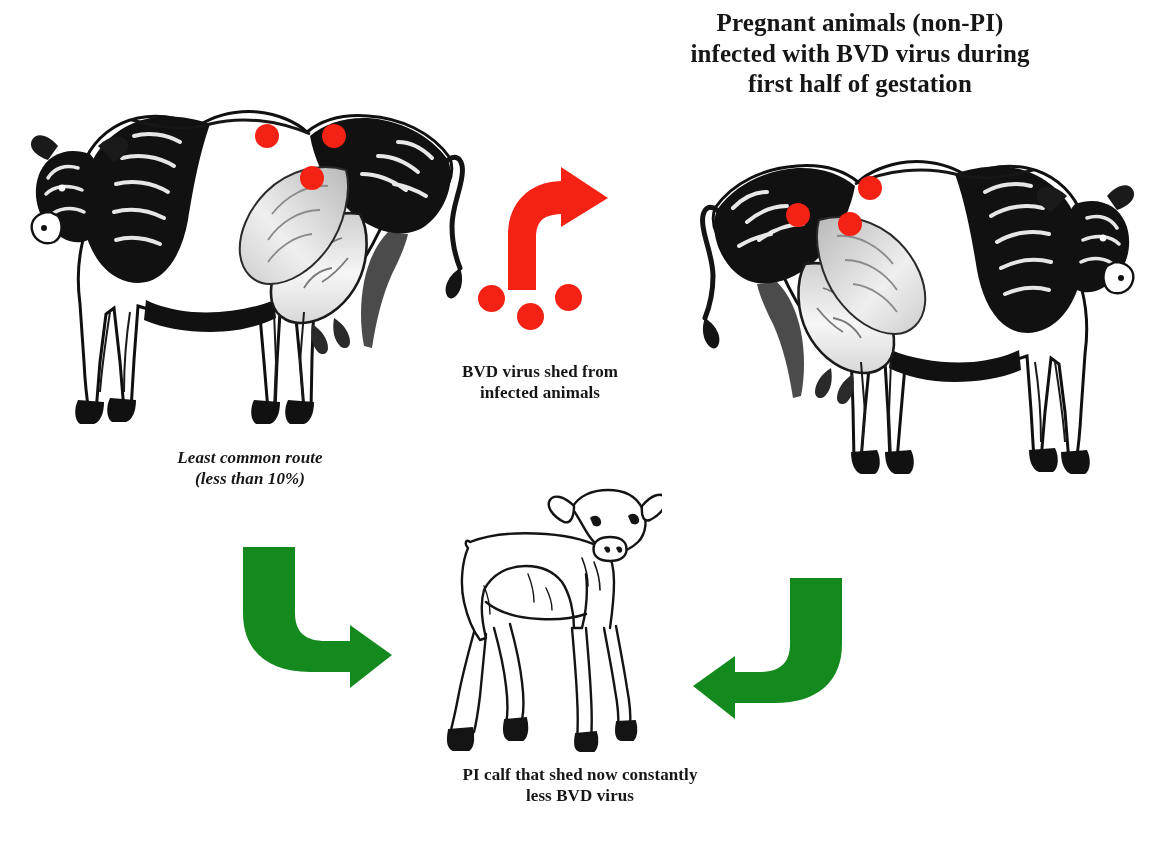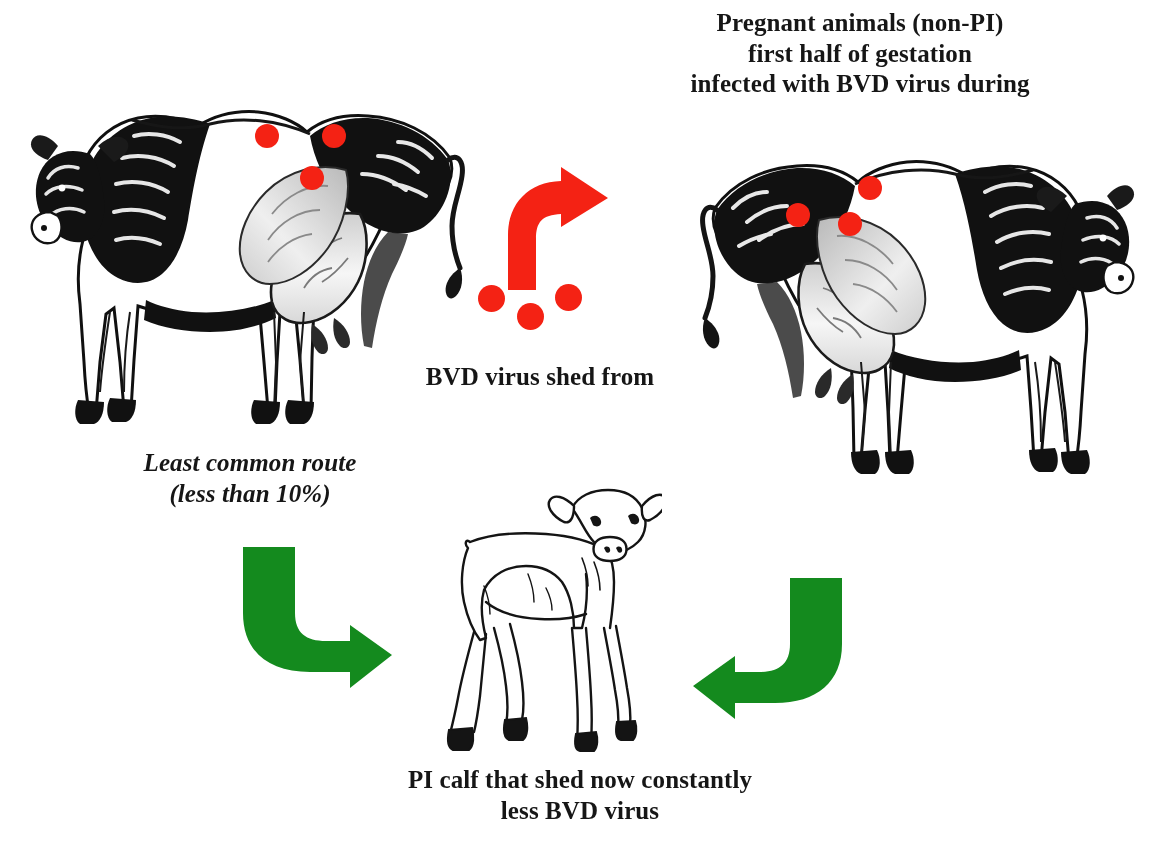--- a/index.html
+++ b/index.html
@@ -2,39 +2,39 @@
 <html><head>
 <meta charset="utf-8">
 <style>
   html,body{margin:0;padding:0;background:#ffffff;}
   body{width:1150px;height:843px;position:relative;overflow:hidden;
        font-family:"Liberation Serif","DejaVu Serif",serif;color:#1a1a1a;}
   .stage{position:absolute;left:0;top:0;width:1150px;height:843px;}
   .cap{position:absolute;text-align:center;font-weight:bold;line-height:1.22;
        color:#161616;letter-spacing:.1px;}
   .cap.t1{font-size:25px;}
-  .cap.t2{font-size:25px;}
+  .cap.t2{font-size:17px;}
   .cow{position:absolute;}
   .cow svg, .calf svg, .arrow svg, .dots svg{display:block;}
   .flipX{transform:scaleX(-1);}
   .dot{position:absolute;border-radius:50%;}
   .arrow{position:absolute;}
   .calf{position:absolute;}
   .dots{position:absolute;}
 </style>
 </head>
 <body>
 
 <div class="stage">
 
 
   <div class="cap t1" style="left:600px;top:8px;width:520px;">
     <div>Pregnant animals (non-PI)</div>
+    <div>infected with BVD virus during</div>
     <div>first half of gestation</div>
-    <div>infected with BVD virus during</div>
   </div>
 
   <div class="cow" style="left:30px;top:62px;width:480px;height:390px;">
     <div class="flipX" style="width:480px;height:390px;">
       <svg width="480" height="390" viewBox="0 0 480 390" xmlns="http://www.w3.org/2000/svg">
         <defs>
           <linearGradient id="udderL" x1="0" y1="0" x2="0" y2="1">
             <stop offset="0%" stop-color="#cfcfcf"></stop>
             <stop offset="55%" stop-color="#f6f6f6"></stop>
             <stop offset="100%" stop-color="#d8d8d8"></stop>
@@ -233,20 +233,21 @@
   </div>
 
   <div class="dots" style="left:470px;top:283px;width:120px;height:62px;">
     <div class="dot" style="left:8px;top:2px;width:27px;height:27px;background:#F42214;position:absolute;"></div>
     <div class="dot" style="left:47px;top:20px;width:27px;height:27px;background:#F42214;position:absolute;"></div>
     <div class="dot" style="left:85px;top:1px;width:27px;height:27px;background:#F42214;position:absolute;"></div>
   </div>
 
   <div class="cap t2" style="left:390px;top:362px;width:300px;">
     <div>BVD virus shed from</div>
+    <div>infected animals</div>
   </div>
 
   <div class="cap t2" style="left:95px;top:448px;width:310px;font-style:italic;">
     <div>Least common route</div>
     <div>(less than 10%)</div>
   </div>
 
 
   <div class="arrow" style="left:240px;top:545px;width:155px;height:150px;">
     <svg width="155" height="150" viewBox="0 0 155 150" xmlns="http://www.w3.org/2000/svg">

